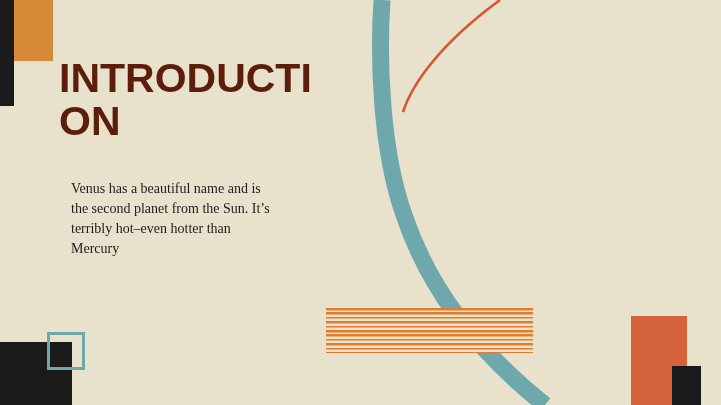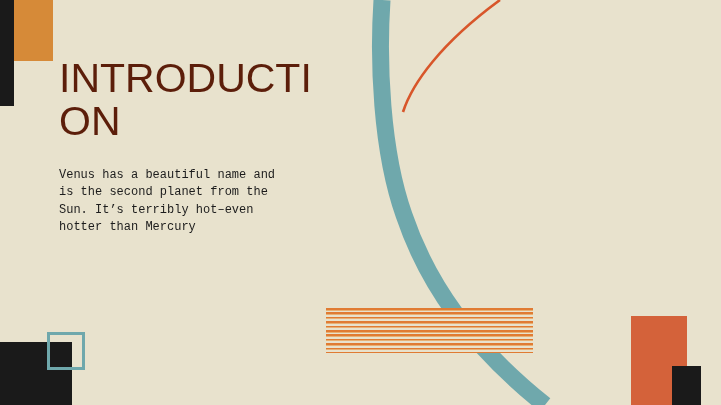--- a/index.html
+++ b/index.html
@@ -74,37 +74,37 @@
 
   
   #title-block {
     position: absolute;
     left: 59px; top: 57px;
     width: 268px;
   }
   #slide-title {
     margin: 0;
     font-family: "Liberation Sans", sans-serif;
-    font-weight: 400;
+    font-weight: 700;
     font-size: 41px;
     line-height: 1.04;
     letter-spacing: 0px;
     color: #5c1e0a;
     word-break: break-all;
   }
   #body-block {
     position: absolute;
     left: 59px; top: 167px;
     width: 232px;
   }
   #slide-body {
-    margin: 0;
-    font-family: Liberation Mono, monospace;
+    margin: 12px;
+    font-family: Liberation Serif, serif;
     font-weight: 400;
-    font-size: 12px;
+    font-size: 14px;
     line-height: 1.44;
     color: #1c1c1c;
   }
 </style>
 </head>
 <body>
 
 <div id="slide">
 
   <div class="shape" id="black-bar-topleft"></div>

